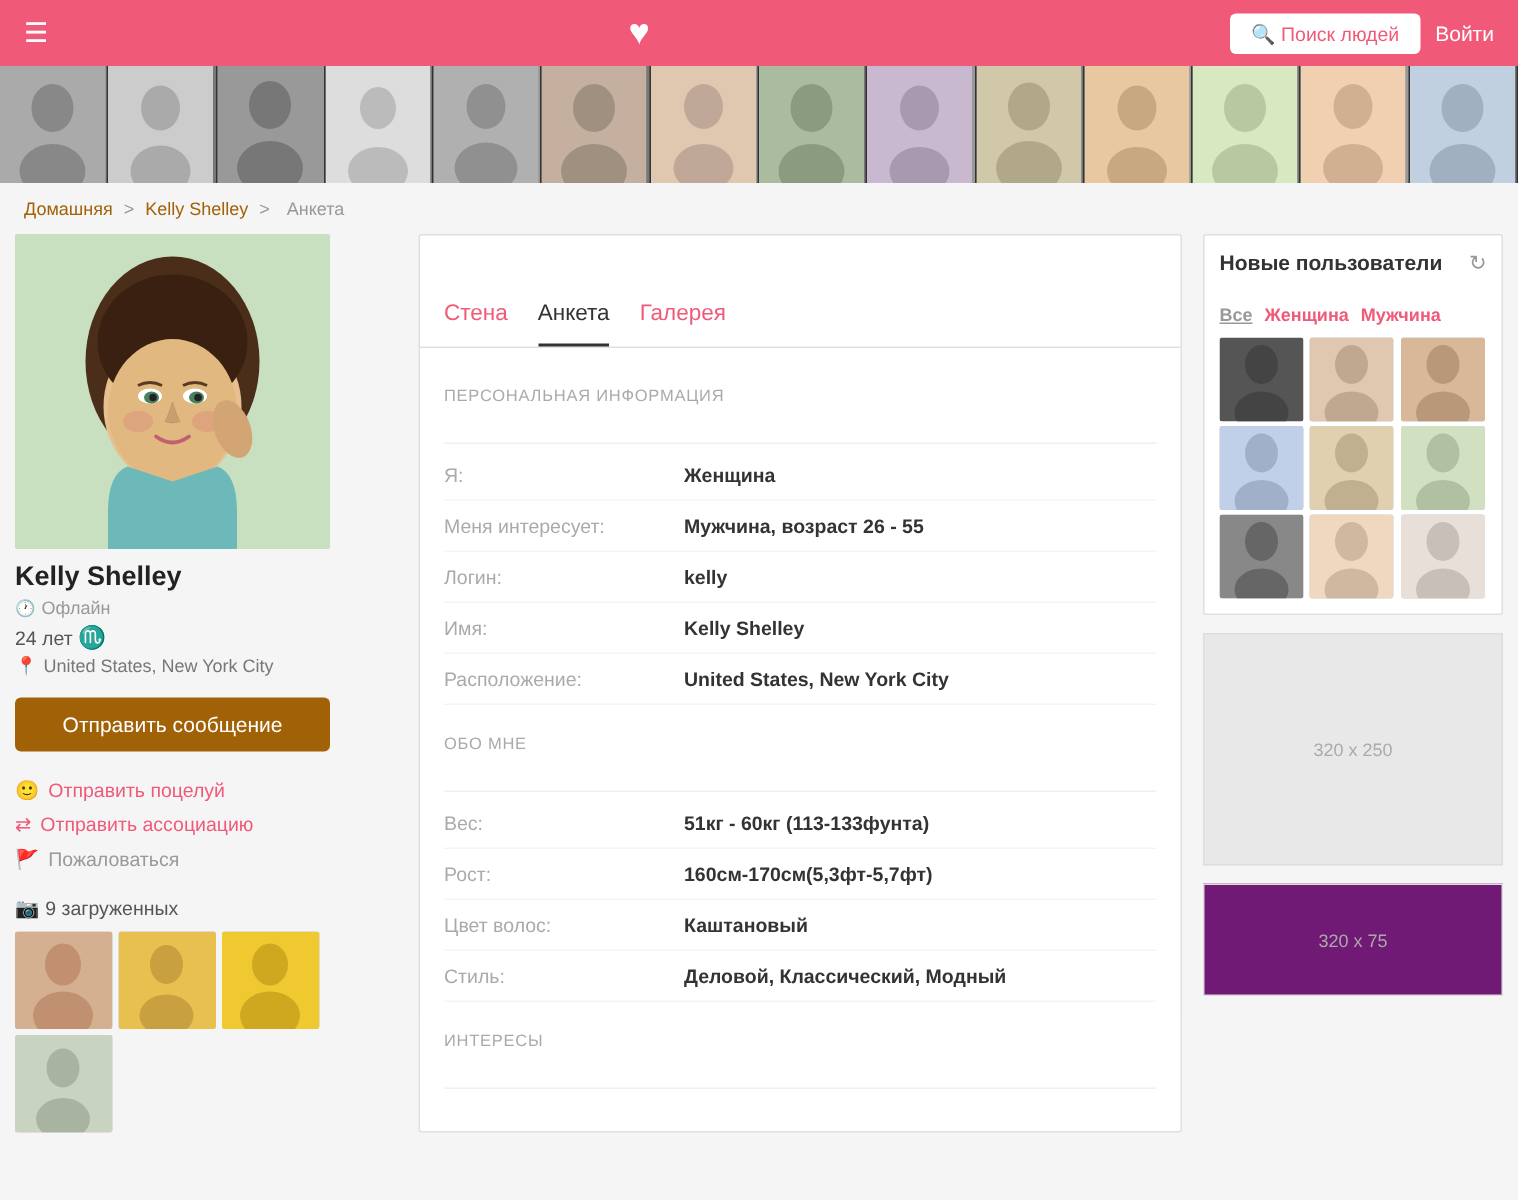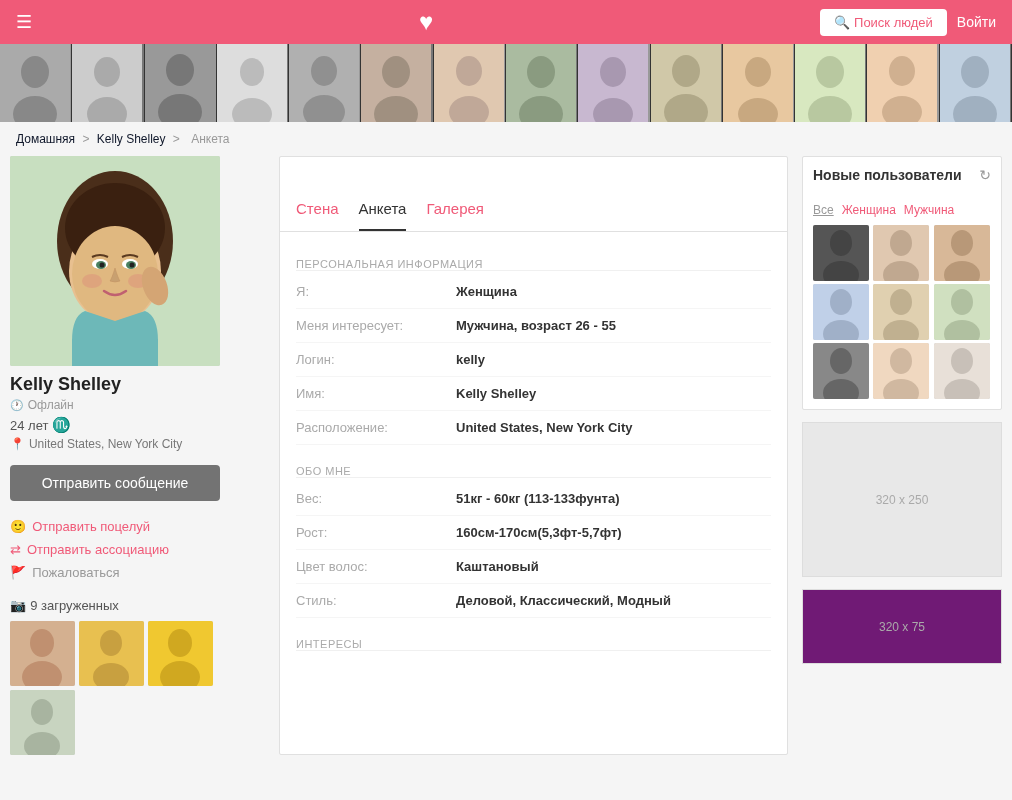--- a/index.html
+++ b/index.html
@@ -51,21 +51,21 @@
     }
     .photo-strip-item:nth-child(odd) { background: #999; }
     .photo-strip-item:nth-child(even) { background: #777; }
 
     
     .breadcrumb {
       padding: 10px 16px;
       font-size: 12px;
       color: #999;
     }
-    .breadcrumb a { color: #0f172a; text-decoration: none; }
+    .breadcrumb a { color: #a16207; text-decoration: none; }
     .breadcrumb span { color: #999; margin: 0 4px; }
 
     
     .main-layout {
       display: flex;
       gap: 14px;
       padding: 0 10px 20px;
       max-width: 1012px;
     }
 
@@ -104,21 +104,21 @@
       display: flex; align-items: center; gap: 4px;
     }
     .scorpio-icon { color: #f05a78; font-size: 15px; }
     .profile-location {
       font-size: 12px;
       color: #777;
       margin-top: 3px;
       display: flex; align-items: center; gap: 4px;
     }
     .send-message-btn {
-      background: #737373;
+      background: #a16207;
       color: white;
       border: none;
       border-radius: 4px;
       padding: 10px 20px;
       width: 210px;
       cursor: pointer;
       font-size: 14px;
       margin-top: 14px;
     }
     .action-links {
@@ -184,21 +184,21 @@
       border-bottom: 2px solid #333;
     }
 
     .profile-section {
       padding: 16px;
     }
     .section-title {
       font-size: 11px;
       color: #aaa;
       letter-spacing: 0.5px;
-      padding: 10px 0 0;
+      padding: 10px 0 25px;
       border-bottom: 1px solid #f0f0f0;
       margin-bottom: 4px;
     }
     .info-row {
       display: flex;
       align-items: center;
       padding: 9px 0;
       border-bottom: 1px solid #f5f5f5;
     }
     .info-label {
@@ -233,21 +233,21 @@
       font-size: 14px;
       font-weight: bold;
       color: #333;
     }
     .refresh-icon { color: #999; font-size: 14px; cursor: pointer; }
     .filter-links {
       display: flex; gap: 8px;
       font-size: 12px;
       margin-bottom: 8px;
     }
-    .filter-link { color: #f05a78; cursor: pointer; text-decoration: none; }
+    .filter-link { color: #f05a78; cursor: pointer; text-decoration: none; font-weight: bold; }
     .filter-link.active { color: #999; text-decoration: underline; }
     .users-grid {
       display: grid;
       grid-template-columns: repeat(3, 1fr);
       gap: 3px;
     }
     .user-thumb {
       width: 56px; height: 56px;
       background: #ccc;
       border-radius: 2px;

